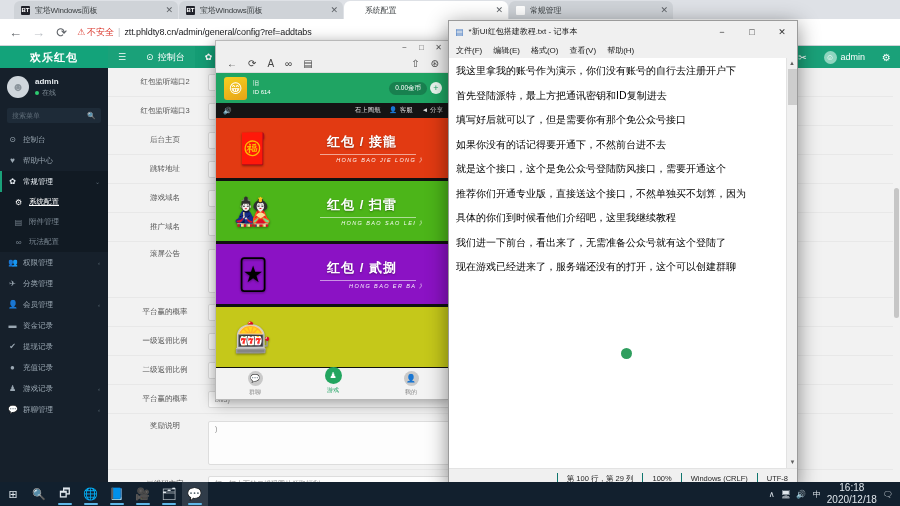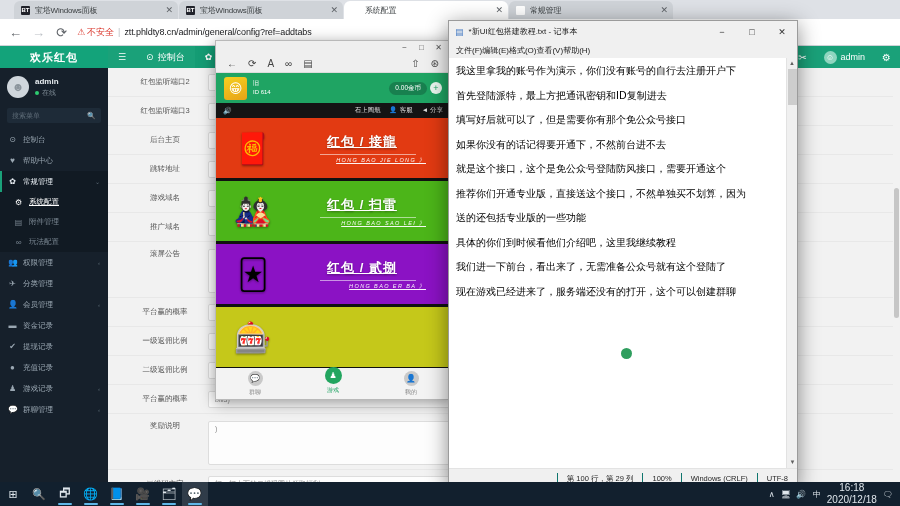--- a/index.html
+++ b/index.html
@@ -162,21 +162,21 @@
   .ph-bar .ic { font-size: 7px; }
   .game-card {
     height: 60px; margin-bottom: 3px; display: flex; align-items: center;
     position: relative; overflow: hidden;
   }
   .gc-art {
     width: 74px; height: 56px; flex: 0 0 auto; display: flex;
     align-items: center; justify-content: center; font-size: 30px;
     filter: drop-shadow(0 1px 1px rgba(0,0,0,.4));
   }
-  .gc-txt { flex: 1 1 auto; padding-right: 16px; text-align: center; color: #fff; text-decoration: underline; }
+  .gc-txt { flex: 1 1 auto; padding-right: 16px; text-align: center; color: #fff; }
   .gc-title { font-size: 13px; font-weight: bold; letter-spacing: 1px; text-shadow: 0 1px 2px rgba(0,0,0,.35); }
   .gc-rule { height: 1px; background: rgba(255,255,255,.55); margin: 3px 18px 2px 30px; }
   .gc-sub { font-size: 5.5px; letter-spacing: 1.4px; font-style: italic; text-align: right; padding-right: 8px; opacity: .95; }
   .ph-tabbar {
     position: absolute; bottom: 0; left: 0; right: 0; height: 31px;
     background: #f3f3f3; display: flex; align-items: center;
   }
   .ph-tab { flex: 1 1 0; text-align: center; font-size: 6px; color: #888; }
   .ph-tab .tico {
     width: 15px; height: 15px; border-radius: 50%; background: #c9c9c9;
@@ -191,21 +191,21 @@
     position: absolute; left: 448px; top: 20px; width: 350px; height: 468px;
     background: #f0f0f0; border: 1px solid #9b9b9b; box-shadow: 0 4px 20px rgba(0,0,0,.45);
   }
   .np-title {
     height: 21px; display: flex; align-items: center; padding-left: 6px;
     font-size: 8px; color: #202020; background: #f0f0f0;
   }
   .np-title .np-ic { margin-right: 5px; font-size: 9px; color: #4a7dc4; }
   .np-ctls { margin-left: auto; display: flex; }
   .np-ctl { width: 30px; height: 21px; display: flex; align-items: center; justify-content: center; font-size: 9px; color: #333; }
-  .np-menu { height: 16px; display: flex; align-items: center; padding: 0 7px; font-size: 8px; color: #202020; background: #f0f0f0; }
+  .np-menu { height: 16px; display: flex; align-items: center; gap: 11px; padding: 0 7px; font-size: 8px; color: #202020; background: #f0f0f0; }
   .np-text {
     height: 410px; background: #fff; padding: 8px 10px 0 7px; position: relative;
     overflow: hidden;
   }
   .np-line { font-size: 10px; color: #000; line-height: 1; margin-bottom: 14.5px; white-space: nowrap;
     font-family: "DejaVu Sans", "Liberation Sans", sans-serif; }
   .np-caret {
     width: 11px; height: 11px; border-radius: 50%; background: #2f9e5e;
     position: absolute; left: 172px; top: 290px;
   }
@@ -545,21 +545,20 @@
     <span>查看(V)</span>
     <span>帮助(H)</span>
   </div>
   <div class="np-text">
     <div class="np-line">我这里拿我的账号作为演示，你们没有账号的自行去注册开户下</div>
     <div class="np-line">首先登陆派特，最上方把通讯密钥和ID复制进去</div>
     <div class="np-line">填写好后就可以了，但是需要你有那个免公众号接口</div>
     <div class="np-line">如果你没有的话记得要开通下，不然前台进不去</div>
     <div class="np-line">就是这个接口，这个是免公众号登陆防风接口，需要开通这个</div>
     <div class="np-line">推荐你们开通专业版，直接送这个接口，不然单独买不划算，因为</div>
-    <div class="np-line">送的还包括专业版的一些功能</div>
     <div class="np-line">具体的你们到时候看他们介绍吧，这里我继续教程</div>
     <div class="np-line">我们进一下前台，看出来了，无需准备公众号就有这个登陆了</div>
     <div class="np-line">现在游戏已经进来了，服务端还没有的打开，这个可以创建群聊</div>
     <div class="np-caret"></div>
     <div class="np-vscroll">
       <div class="arr">▲</div>
       <div class="thumb2"></div>
       <div class="arr bot">▼</div>
     </div>
   </div>

